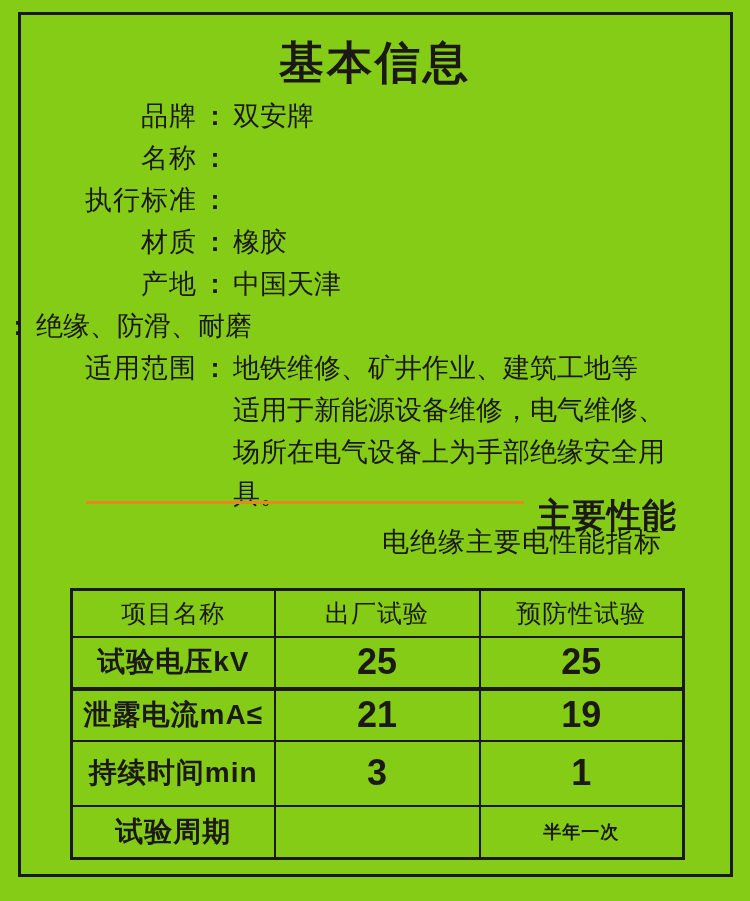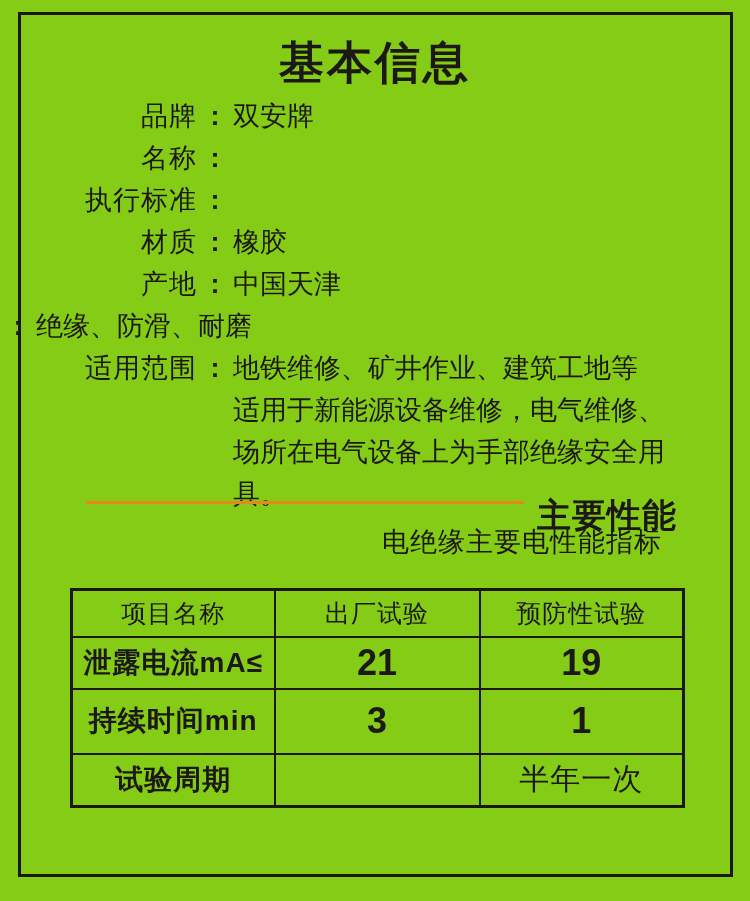--- a/index.html
+++ b/index.html
@@ -38,21 +38,21 @@
   }
   table.perf tr.hdr   { height:47px; }
   table.perf tr.r1    { height:52px; }
   table.perf tr.r2    { height:52px; }
   table.perf tr.r3    { height:65px; }
   table.perf tr.r4    { height:53px; }
   table.perf tr.r1 th, table.perf tr.r1 td { border-bottom-width:4px; }
   table.perf th { font-size:25px; font-weight:400; letter-spacing:1px; }
   td.rowlabel { font-size:28px; font-weight:700; letter-spacing:1px; }
   td.num      { font-size:36px; font-weight:700; }
-  td.text-val { font-size:30px; font-weight:400; letter-spacing:1px; }
+  td.text-val { font-size:18px; font-weight:700; letter-spacing:1px; }
 </style>
 </head>
 <body>
 
 <div class="page">
   <div class="frame"></div>
 
   <div class="title">基本信息</div>
 
   <div class="info-list">
@@ -103,20 +103,25 @@
       <col style="width:203px">
         <col style="width:205px">
         <col style="width:204px">
     </colgroup>
     <tbody>
         <tr class="hdr">
       <th>项目名称</th>
       <th>出厂试验</th>
       <th>预防性试验</th>
     </tr>
+    <tr class="r1">
+      <td class="rowlabel">试验电压kV</td>
+      <td class="num">25</td>
+      <td class="num">25</td>
+    </tr>
     <tr class="r2">
       <td class="rowlabel">泄露电流mA≤</td>
       <td class="num">21</td>
       <td class="num">19</td>
     </tr>
     <tr class="r3">
       <td class="rowlabel">持续时间min</td>
       <td class="num">3</td>
       <td class="num">1</td>
     </tr>

